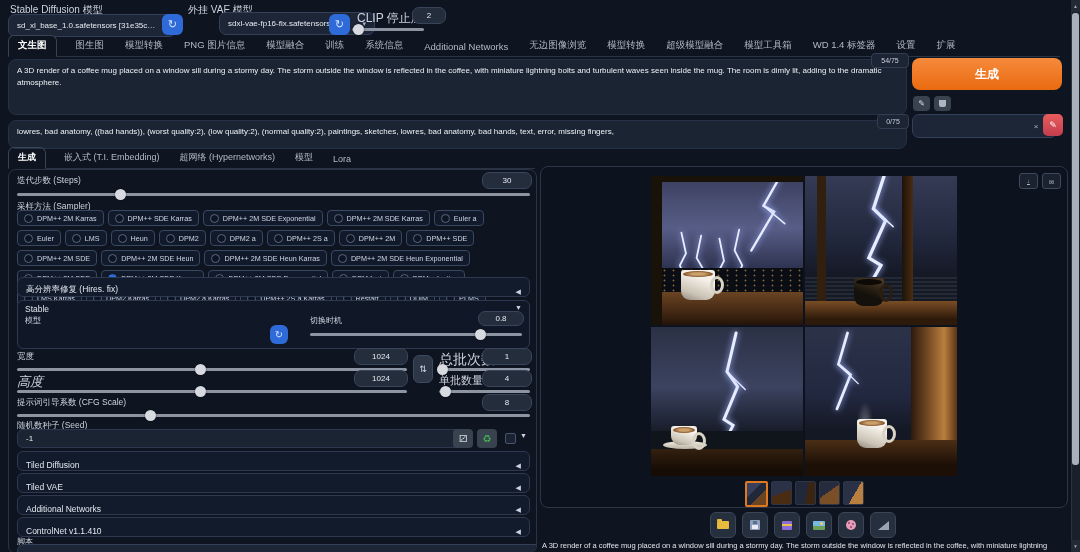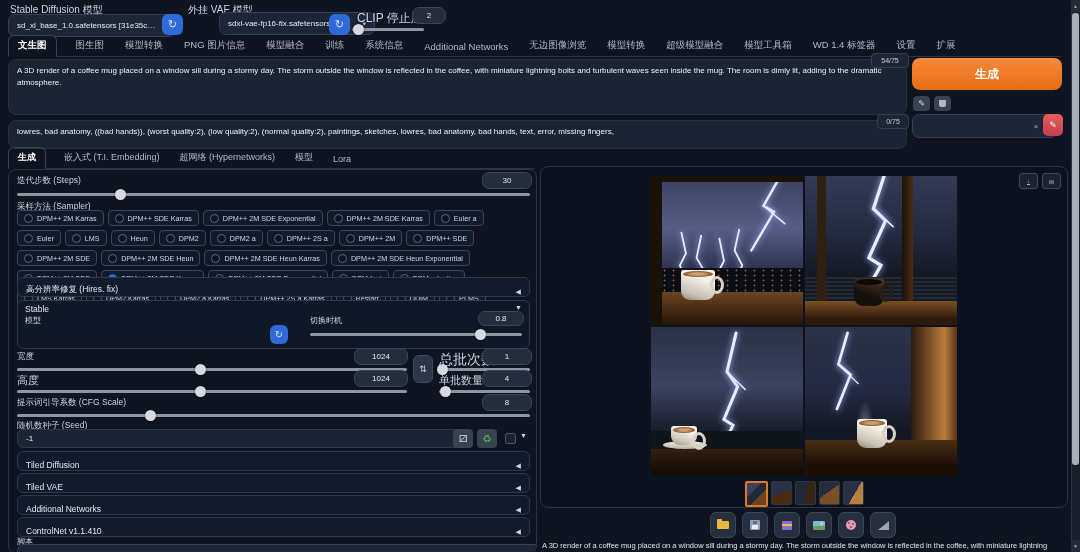--- a/index.html
+++ b/index.html
@@ -350,21 +350,21 @@
   <div class="abs" style="left:404px;top:185px;width:18px;height:26px;border:1px solid #3c4a5f;border-radius:6px;background:#2c3646;display:flex;align-items:center;justify-content:center;font-size:9px;color:#cfd6e2;">
       <span>⇅</span>
     </div>
   <div class="abs lbl" style="left:430px;top:181px;font-size:14px;">总批次数</div>
   <div class="abs numbox" style="left:473px;top:178px;width:48px;height:15px;">1</div>
   <div class="abs slider" style="left:430px;top:194px;width:91px;">
       <div class="track"></div>
       <div class="handle" style="left:3%;"></div>
     </div>
 
-  <div class="abs lbl" style="left:8px;top:203px;font-size:11px;">高度</div>
+  <div class="abs lbl" style="left:8px;top:203px;font-size:13px;font-style:italic;">高度</div>
   <div class="abs numbox" style="left:345px;top:200px;width:52px;height:15px;">1024</div>
   <div class="abs slider" style="left:8px;top:216px;width:390px;">
       <div class="track"></div>
       <div class="handle" style="left:47%;"></div>
     </div>
   <div class="abs lbl" style="left:430px;top:203px;font-size:11px;">单批数量</div>
   <div class="abs numbox" style="left:473px;top:200px;width:48px;height:15px;">4</div>
   <div class="abs slider" style="left:430px;top:216px;width:91px;">
       <div class="track"></div>
       <div class="handle" style="left:7%;"></div>

